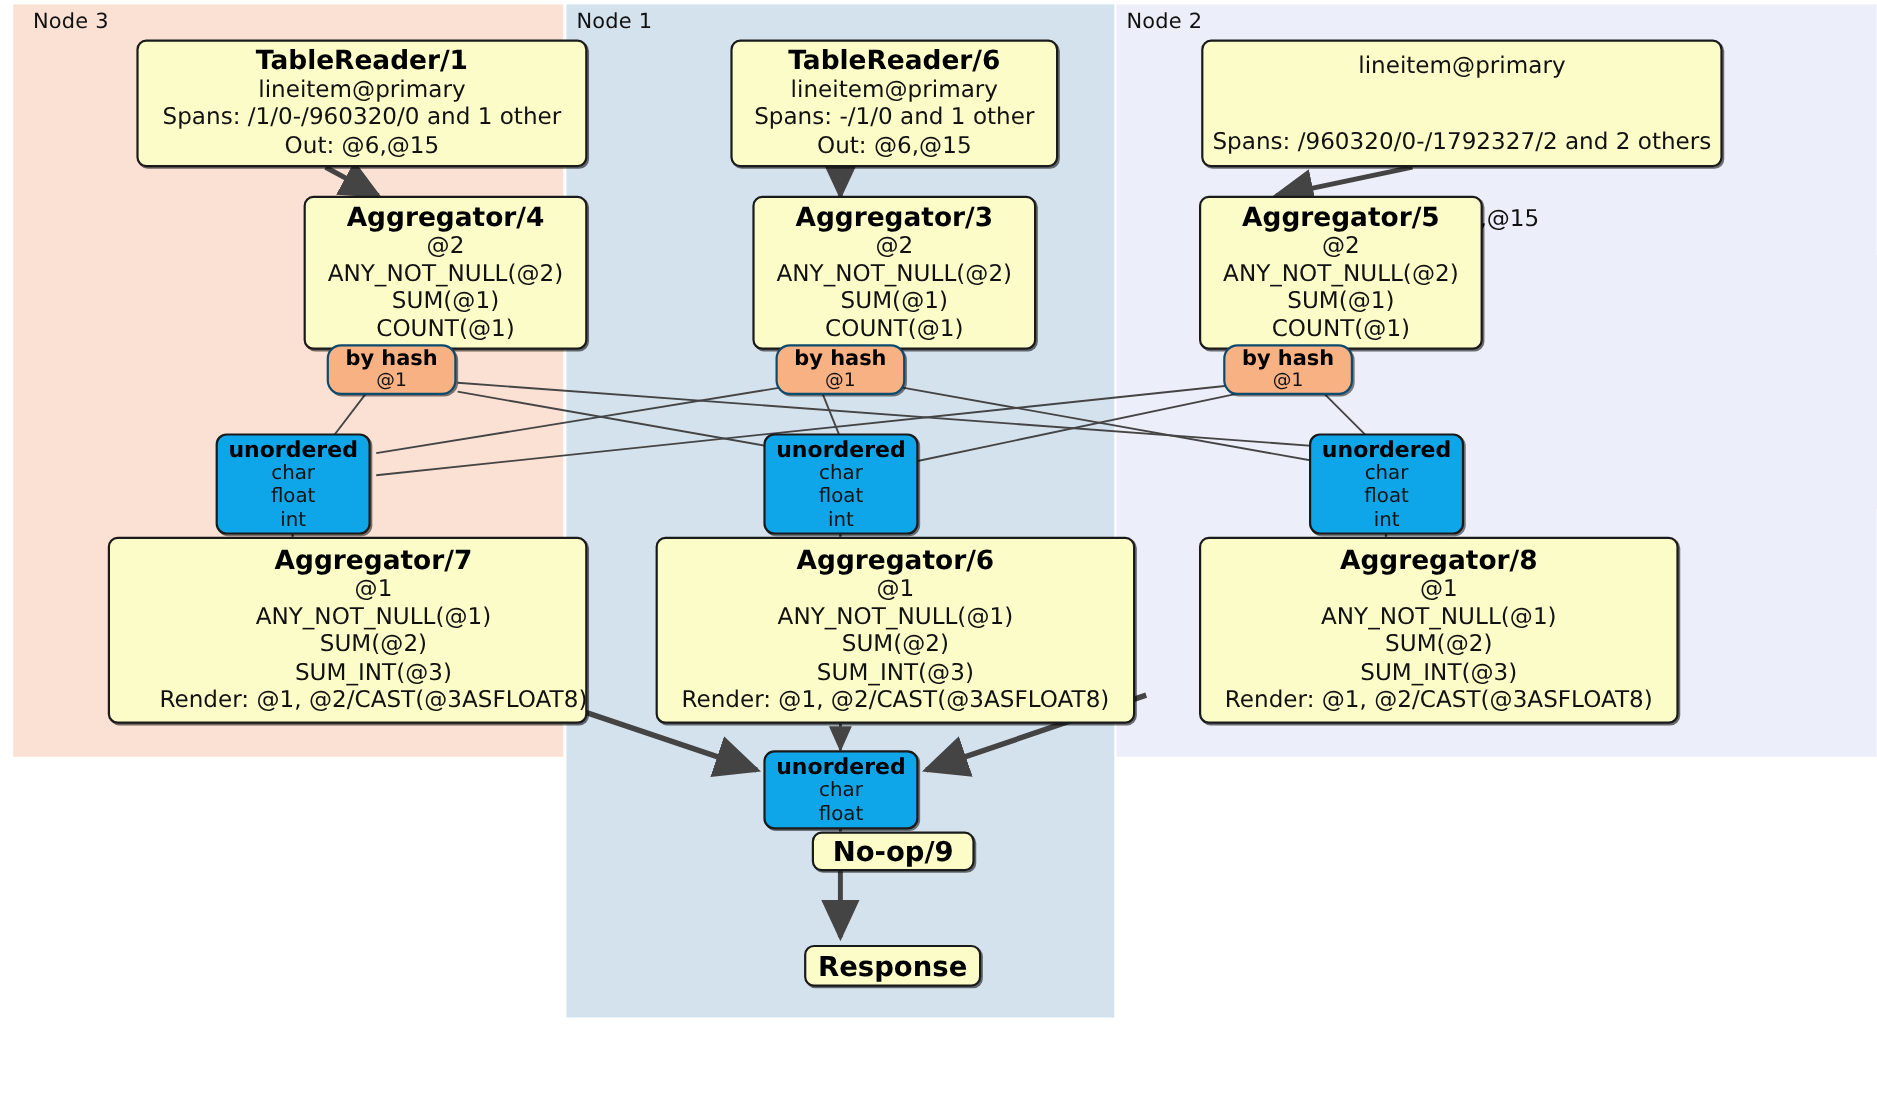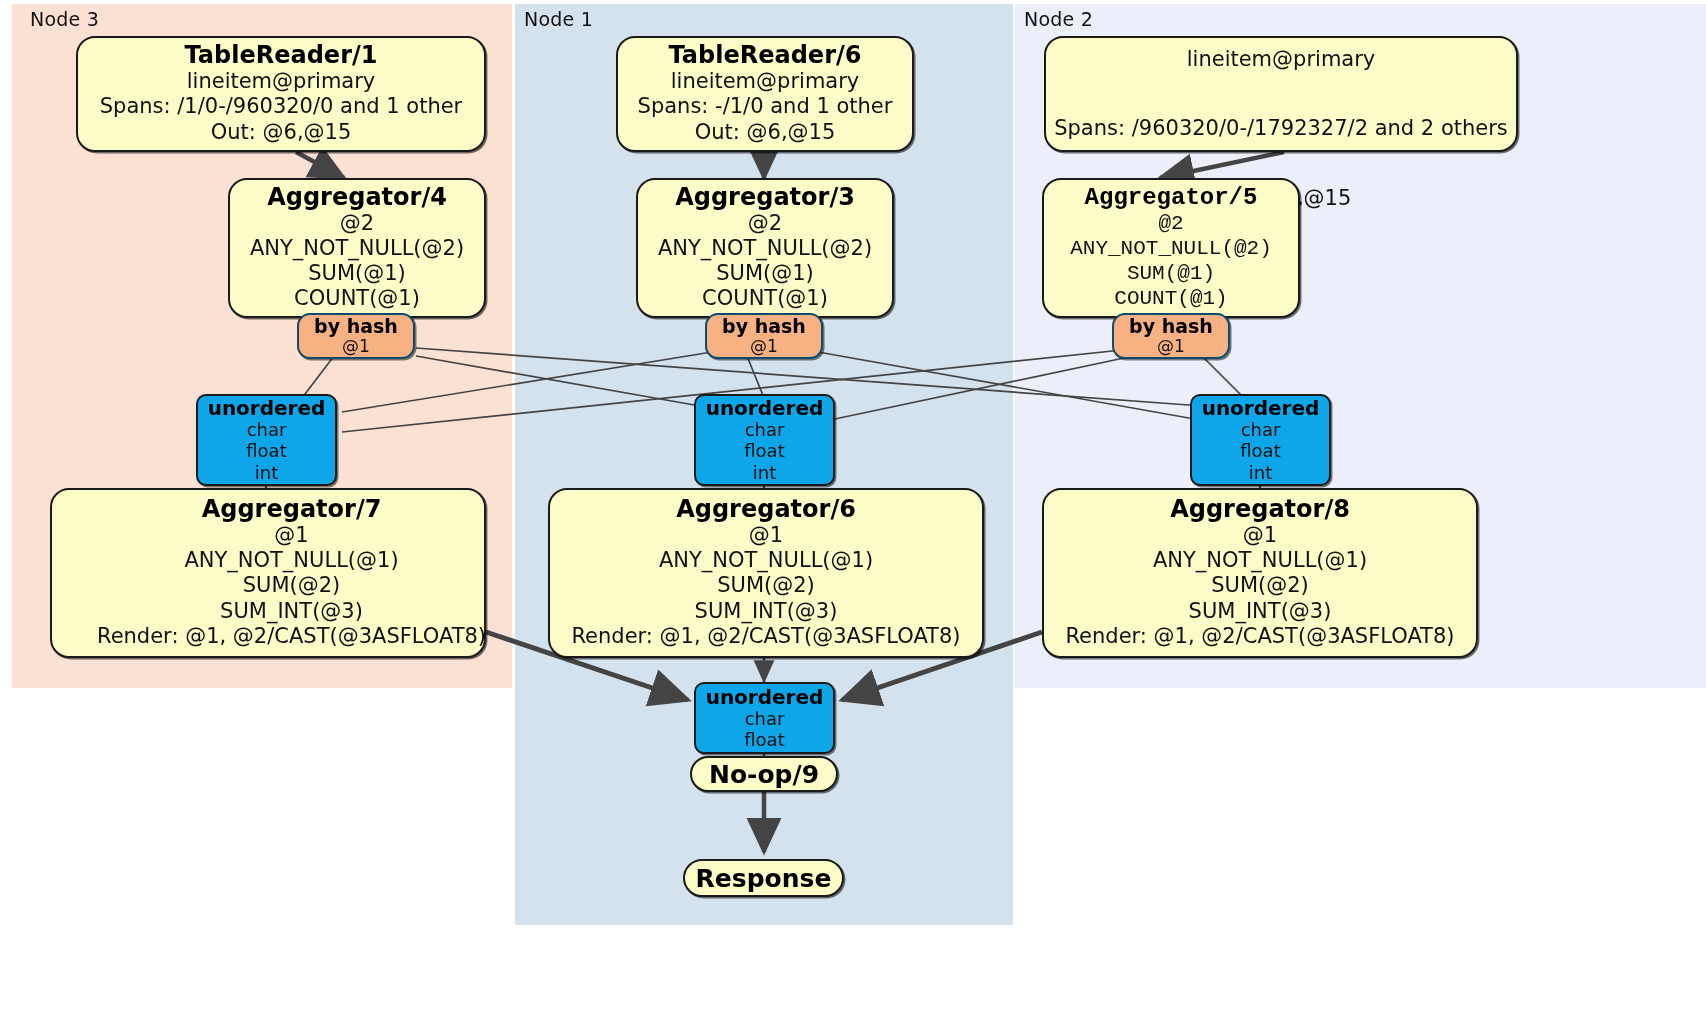--- a/index.html
+++ b/index.html
@@ -10,22 +10,22 @@
 
   .panel{position:absolute;box-sizing:border-box;}
   .panel-label{position:absolute;font-size:19px;color:#111;letter-spacing:0.2px;}
 
   svg.edges{position:absolute;left:0;top:0;width:1706px;height:1016px;
             pointer-events:none;overflow:visible;}
 
   .node{position:absolute;box-sizing:border-box;display:flex;flex-direction:column;
         align-items:center;justify-content:center;text-align:center;}
 
-  .proc{background:#fcfcc8;border:2px solid #1a1a1a;border-radius:19px;
-        box-shadow:1.5px 1.5px 0 rgba(0,0,0,0.55);}
+  .proc{background:#fcfcc8;border:2px solid #1a1a1a;border-radius:9px;
+        box-shadow:1.5px 1.5px 0 rgba(0,0,0,0.55);margin-left:48px;}
   .proc .ttl{font-weight:bold;font-size:24px;color:#000;line-height:1.08;}
   .proc .det{font-size:21px;color:#111;line-height:1.20;white-space:nowrap;text-align:center;}
 
   .router{background:#f7b183;border:2px solid #0c4a6e;border-radius:13px;
           box-shadow:1.5px 1.5px 0 rgba(0,0,0,0.5);}
   .router .ttl{font-weight:bold;font-size:19px;color:#000;line-height:1.1;}
   .router .det{font-size:17px;color:#111;line-height:1.15;}
 
   .sync{background:#0ea5e9;border:2px solid #1a1a1a;border-radius:10px;
         box-shadow:1.5px 1.5px 0 rgba(0,0,0,0.5);}
@@ -118,21 +118,21 @@
   </div>
 
   <div class="node proc" style="left:624px;top:178px;width:258px;height:140px;">
     <div class="ttl">Aggregator/3</div>
     <div class="det">@2</div>
     <div class="det">ANY_NOT_NULL(@2)</div>
     <div class="det">SUM(@1)</div>
     <div class="det">COUNT(@1)</div>
   </div>
 
-  <div class="node proc" style="left:1030px;top:178px;width:258px;height:140px;font-family:Liberation Mono, monospace;">
+  <div class="node proc" style="left:1030px;top:178px;width:258px;height:140px;">
     <div class="ttl">Aggregator/5</div>
     <div class="det">@2</div>
     <div class="det">ANY_NOT_NULL(@2)</div>
     <div class="det">SUM(@1)</div>
     <div class="det">COUNT(@1)</div>
   </div>
 
   <div class="node router" style="left:285px;top:313px;width:118px;height:46px;">
     <div class="ttl">by hash</div>
     <div class="det">@1</div>

